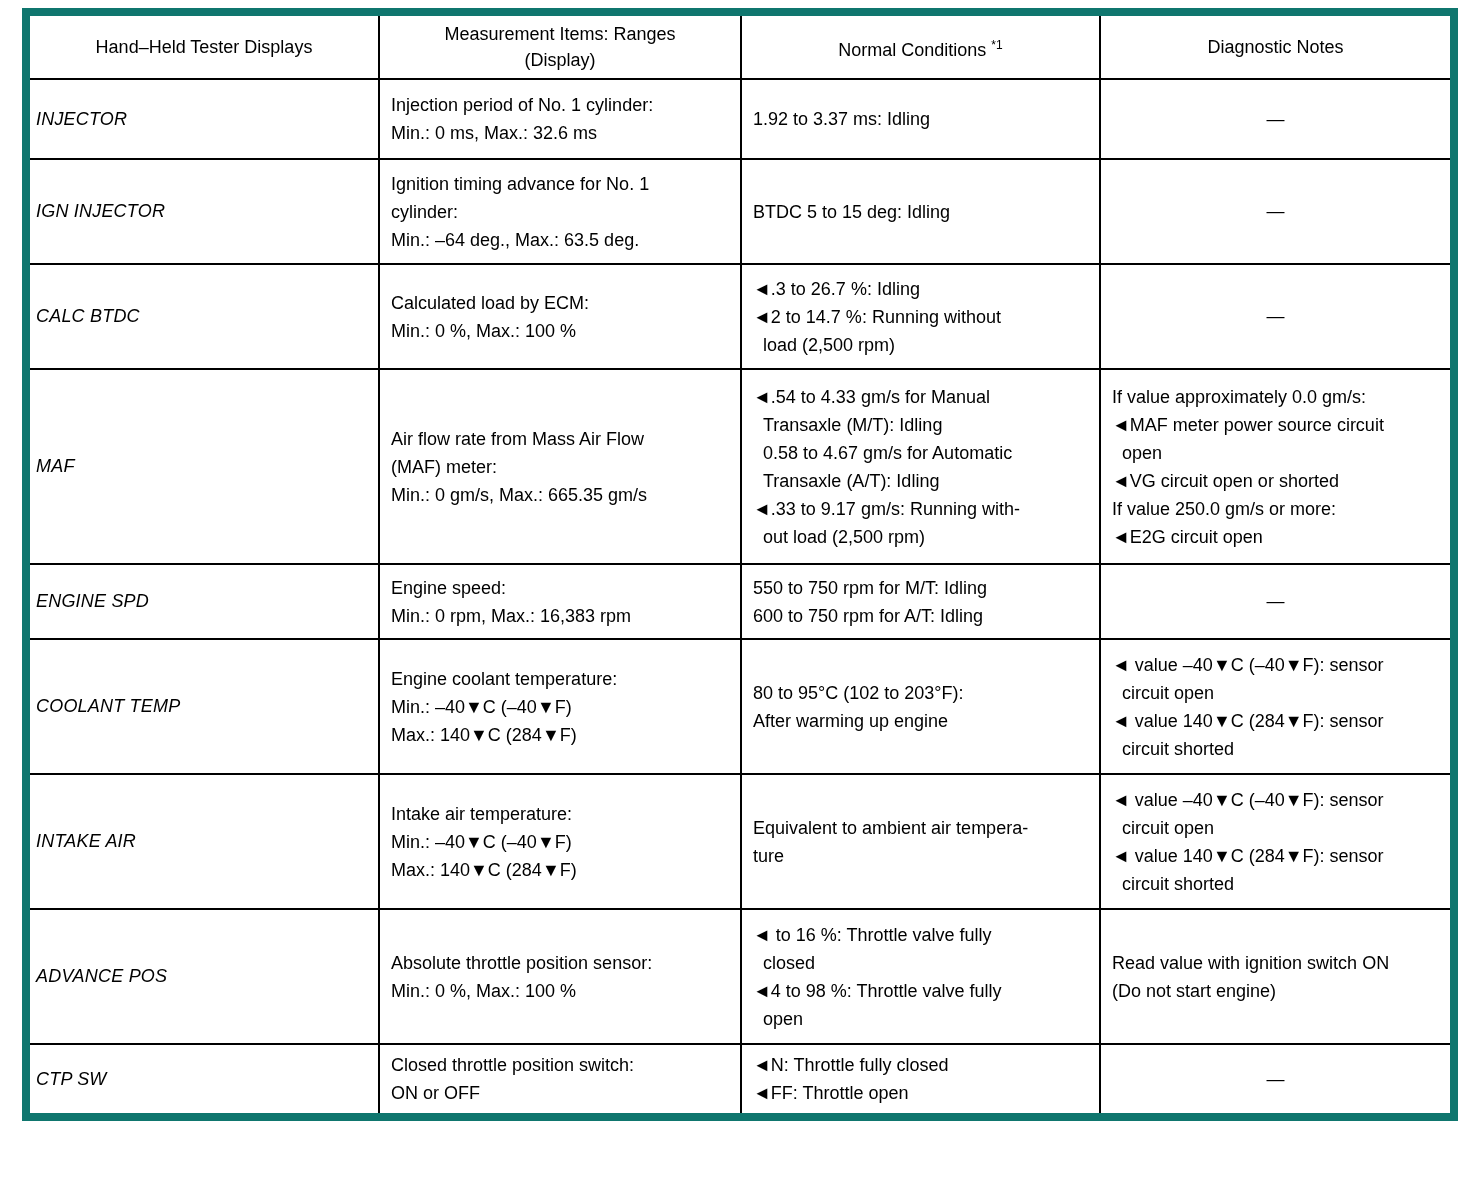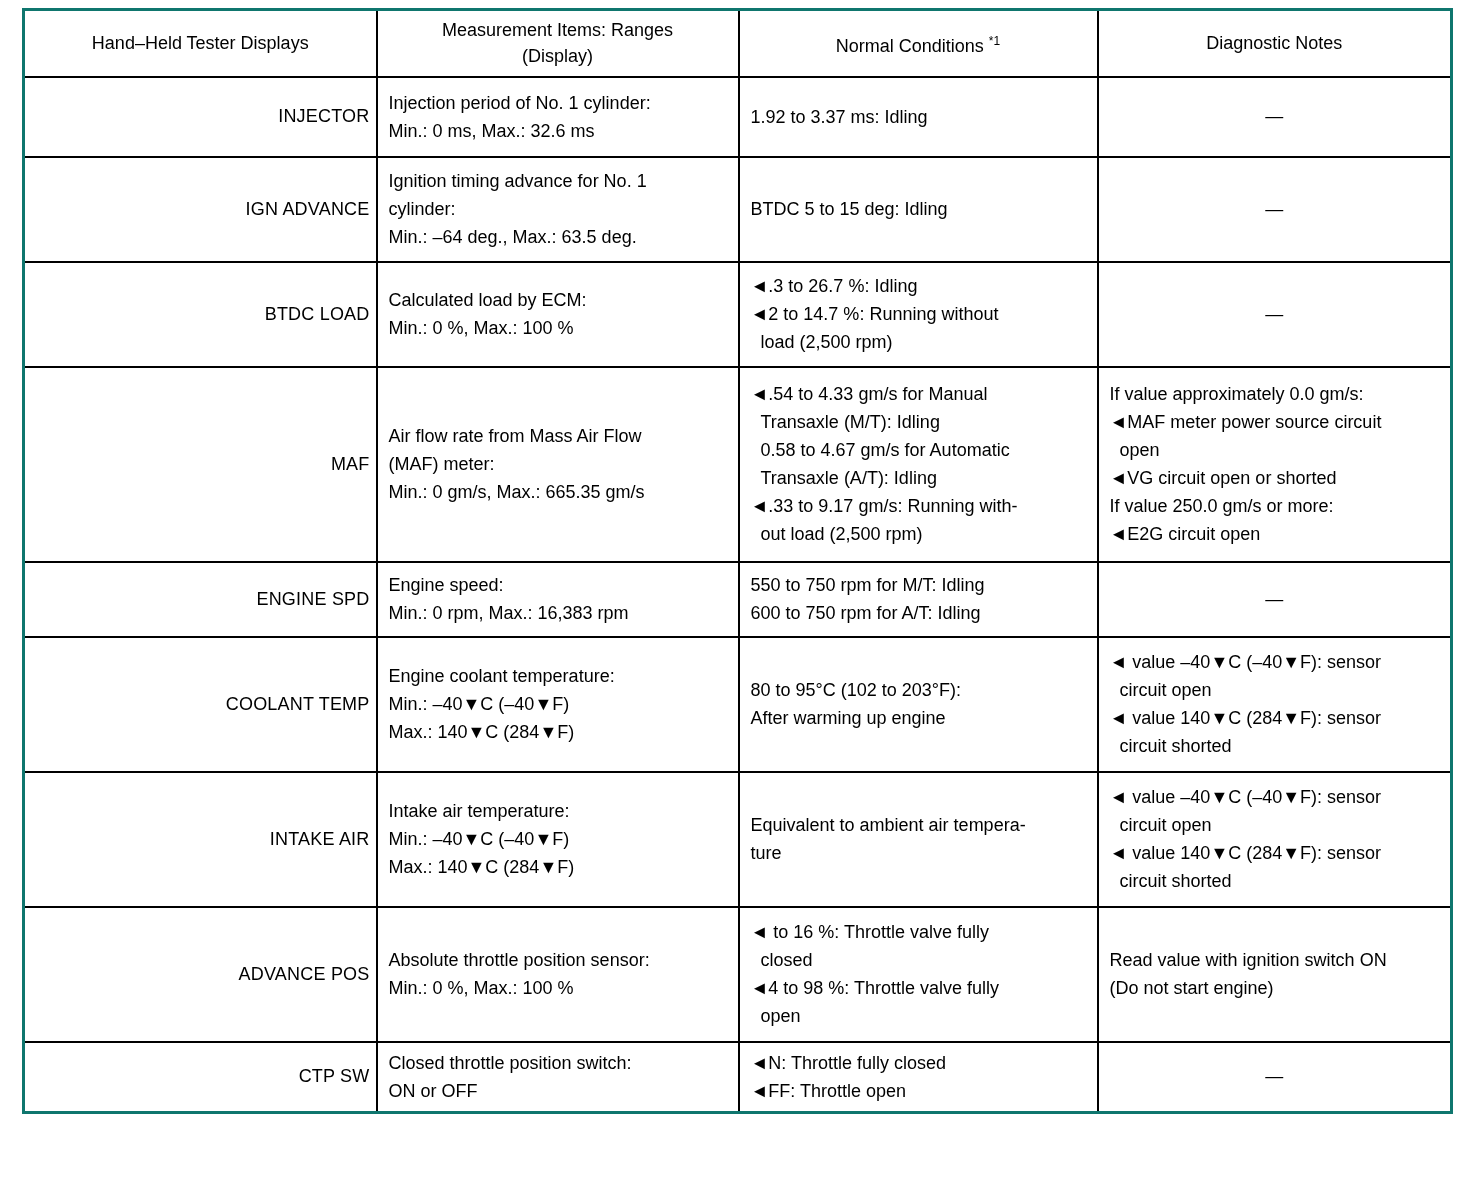--- a/index.html
+++ b/index.html
@@ -8,40 +8,41 @@
     width: 1472px;
     height: 1204px;
     color: #000000;
     font-family: "Liberation Sans", "DejaVu Sans", sans-serif;
   }
   .sheet { padding: 8px 22px 9px 22px; }
   table.spec-table {
     border-collapse: collapse;
     table-layout: fixed;
     width: 1428px;
-    border: 3px solid #0f766e;
+    border: 8px solid #0f766e;
   }
   col.c1 { width: 353px; }
   col.c2 { width: 362px; }
   col.c3 { width: 359px; }
   col.c4 { width: 354px; }
   th, td { border: 2px solid #000; vertical-align: middle; }
   th {
     font-weight: 400;
     font-size: 18px;
     line-height: 26px;
     text-align: center;
     padding: 4px 6px;
   }
   sup { font-size: 12px; vertical-align: super; }
   td.disp {
-    text-align: right;
+    text-align: left;
     font-size: 18px;
     letter-spacing: 0.2px;
     padding: 4px 6px;
+    font-style: italic;
   }
   td.txt {
     font-size: 18px;
     line-height: 28px;
     white-space: pre-wrap;
     text-align: left;
     padding: 6px 8px 6px 11px;
   }
   td.dash {
     text-align: center;
@@ -73,29 +74,29 @@
     </thead>
     <tbody>
       <tr style="height:80px">
         <td class="disp">INJECTOR</td>
         <td class="txt">Injection period of No. 1 cylinder:
 Min.: 0 ms, Max.: 32.6 ms</td>
         <td class="txt">1.92 to 3.37 ms: Idling</td>
         <td class="dash">—</td>
       </tr>
       <tr style="height:105px">
-        <td class="disp">IGN ADVANCE</td>
+        <td class="disp">IGN INJECTOR</td>
         <td class="txt">Ignition timing advance for No. 1
 cylinder:
 Min.: –64 deg., Max.: 63.5 deg.</td>
         <td class="txt">BTDC 5 to 15 deg: Idling</td>
         <td class="dash">—</td>
       </tr>
       <tr style="height:105px">
-        <td class="disp">BTDC LOAD</td>
+        <td class="disp">CALC BTDC</td>
         <td class="txt">Calculated load by ECM:
 Min.: 0 %, Max.: 100 %</td>
         <td class="txt">◄.3 to 26.7 %: Idling
 ◄2 to 14.7 %: Running without
   load (2,500 rpm)</td>
         <td class="dash">—</td>
       </tr>
       <tr style="height:195px">
         <td class="disp">MAF</td>
         <td class="txt">Air flow rate from Mass Air Flow

